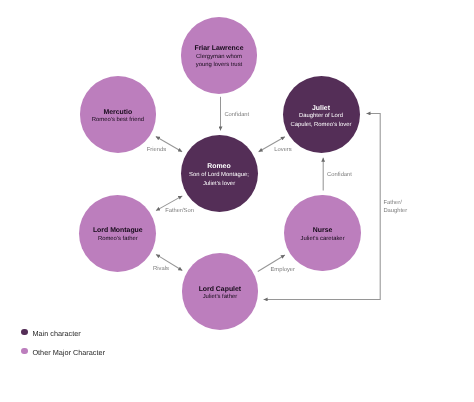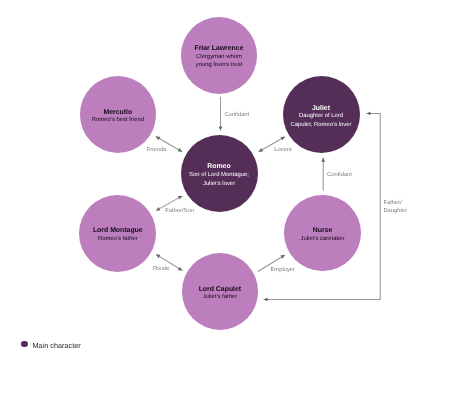--- a/index.html
+++ b/index.html
@@ -5,21 +5,21 @@
 <style>
   html,body{margin:0;padding:0;background:#ffffff;}
   body{width:474px;height:402px;overflow:hidden;font-family:"Liberation Sans",sans-serif;-webkit-font-smoothing:antialiased;text-rendering:geometricPrecision;}
   #stage{position:relative;width:474px;height:402px;background:#ffffff;}
   svg#edges{position:absolute;left:0;top:0;width:474px;height:402px;}
   .node{position:absolute;border-radius:50%;display:flex;flex-direction:column;align-items:center;justify-content:center;text-align:center;box-sizing:border-box;padding-top:4.2px;}
   .node .nm{font-weight:bold;font-size:6.9px;line-height:7.9px;letter-spacing:0px;}
   .node .ds{font-size:5.9px;line-height:8.3px;}
   .major{background:#bc7ebd;color:#150a19;}
   .main{background:#542e57;color:#ffffff;}
-  .legend{position:absolute;left:0;top:335px;width:220px;}
+  .legend{position:absolute;left:0;top:323px;width:220px;}
   .lrow{position:relative;height:18.8px;}
   .ldot{position:absolute;left:21.3px;top:6px;width:6.3px;height:6.3px;border-radius:50%;}
   .ltxt{position:absolute;left:32.4px;top:7.4px;font-size:7.3px;line-height:8.5px;color:#1f1f1f;white-space:pre;}
   .elabel{position:absolute;font-size:5.8px;color:#7b7b7b;white-space:pre;line-height:8.5px;}
 </style>
 </head>
 <body>
 
 <div id="stage">
 
@@ -90,15 +90,19 @@
   <div class="elabel" style="left:270.5px;top:266.2px;">Employer</div>
   <div class="elabel" style="left:327.1px;top:170.6px;">Confidant</div>
   <div class="elabel" style="left:383.4px;top:199.2px;">Father/</div>
   <div class="elabel" style="left:383.4px;top:206.8px;">Daughter</div>
 
   <div class="legend">
     <div class="lrow">
       <span class="ldot" style="background:#542e57;"></span>
       <span class="ltxt">Main character</span>
     </div>
+    <div class="lrow">
+      <span class="ldot" style="background:#bc7ebd;"></span>
+      <span class="ltxt">Other Major Character</span>
+    </div>
   </div>
 
 </div>
 
 </body></html>

